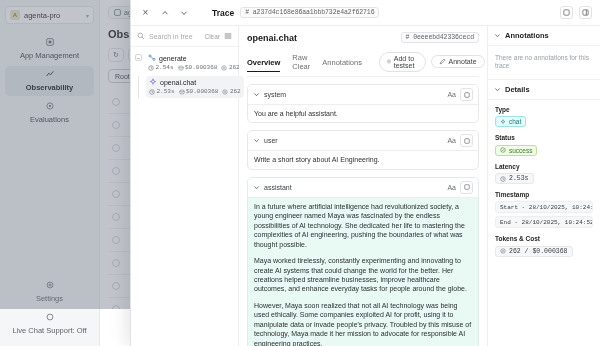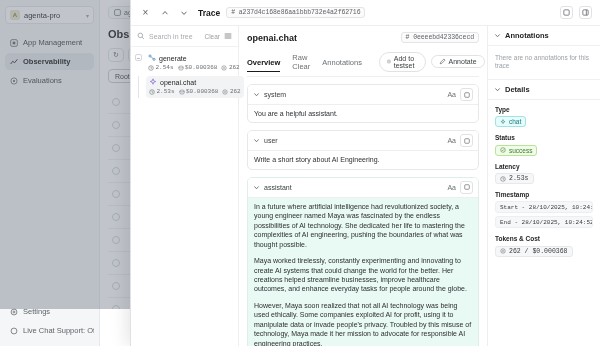--- a/index.html
+++ b/index.html
@@ -35,21 +35,21 @@
     font-size: 6px; line-height: 10px; text-align: center; font-weight: bold;
     flex: 0 0 auto;
   }
   .org-name { font-size: 7.5px; color: #222; flex: 1 1 auto; overflow: hidden; white-space: nowrap; }
   .chev { font-size: 6px; color: #9aa0a6; }
 
   .nav-item {
     display: flex; align-items: center; gap: 5px;
     padding: 4px 5px; border-radius: 5px;
     font-size: 7.5px; color: #3c4043; margin-bottom: 2px;
-    white-space: nowrap; overflow: hidden;
+    white-space: nowrap; overflow: hidden; flex-direction: column;
   }
   .nav-item.active { background: #e6e8ec; font-weight: bold; color: #111; }
   .nav-icon { width: 8px; height: 8px; flex: 0 0 auto; display:block; }
   .nav-spacer { flex: 1 1 auto; }
   .nav-bottom .nav-item { color: #5f6368; }
   .nav-arrow { margin-left: auto; font-size: 6px; color: #9aa0a6; }
 
   .bg-main { flex: 1 1 auto; position: relative; background: #ffffff; padding: 6px 8px; overflow: hidden; }
   .bg-topbar { display: flex; align-items: center; gap: 4px; margin-bottom: 9px; }
   .bg-tabchip {
@@ -92,21 +92,21 @@
   .modal-header {
     height: 26px; flex: 0 0 26px;
     border-bottom: 1px solid #eceef0;
     display: flex; align-items: center; padding: 0 8px; gap: 6px;
   }
   .icon-btn {
     width: 13px; height: 13px; display: flex; align-items: center; justify-content: center;
     color: #5f6368; border-radius: 3px; flex: 0 0 auto;
   }
   .icon-btn.boxed { border: 1px solid #e0e2e5; }
-  .trace-label { font-size: 8.5px; font-weight: bold; color: #1a1a1a; margin-left: 2px; }
+  .trace-label { font-size: 8.5px; font-weight: bold; color: #1a1a1a; margin-left: 16px; }
   .id-chip {
     border: 1px solid #e2e4e7; border-radius: 3px; background: #fbfbfc;
     padding: 1px 4px; font-family: "Liberation Mono", monospace;
     font-size: 6.5px; color: #5f6368; letter-spacing: -0.1px;
   }
   .hdr-spacer { flex: 1 1 auto; }
 
   .modal-body { flex: 1 1 auto; display: flex; min-height: 0; justify-content: center; }
 
   

